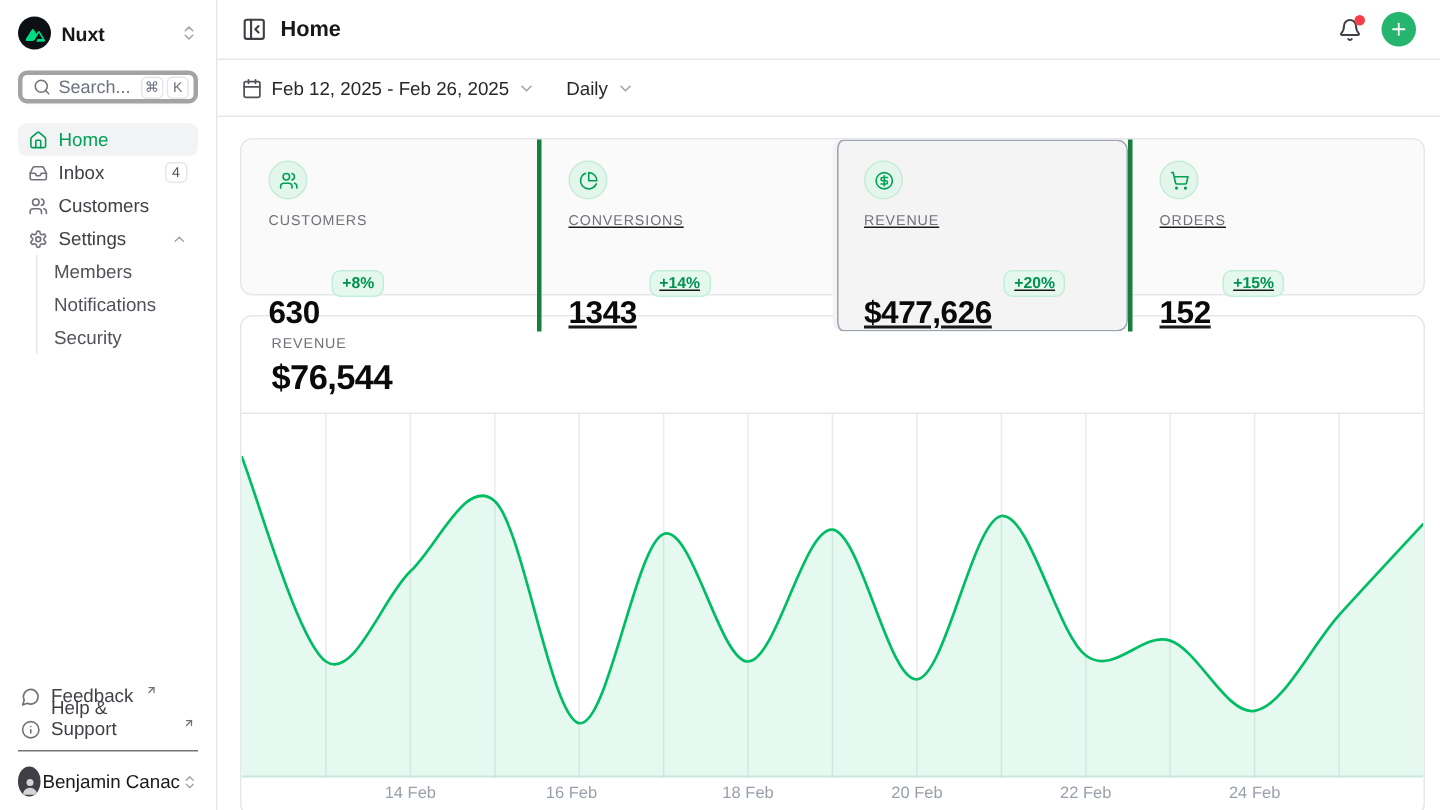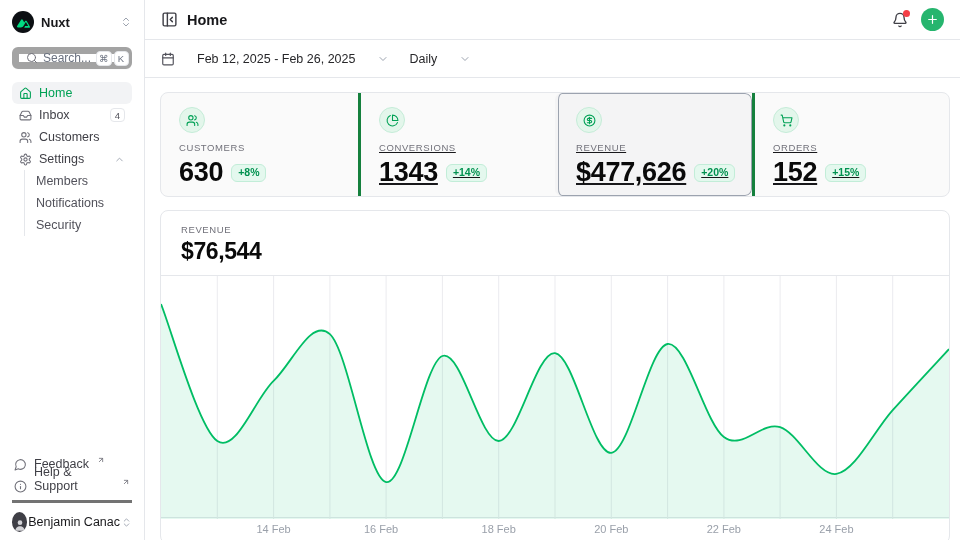--- a/index.html
+++ b/index.html
@@ -19,21 +19,21 @@
     display: flex; flex-direction: column;
     background: #fff;
   }
   .side-top { display:flex; align-items:center; gap:7px; height:24px; }
   .logo-circle { width:22px; height:22px; border-radius:50%; background:#0c0f13; display:flex; align-items:center; justify-content:center; }
   .ws-name { font-weight:700; font-size:13px; color:#18181b; }
   .ml-auto { margin-left:auto; }
   .muted-ic { color:#9ca3af; }
 
   .search-box {
-    margin-top: 13px; height: 22px; border: 7px solid #a3a3a3; border-radius: 6px;
+    margin-top: 13px; height: 22px; border: 3px solid #a3a3a3; border-radius: 6px;
     display: flex; align-items: center; gap: 5px; padding: 0 3px 0 7px;
     color: #6b7280; background: #fff; box-shadow: 0 1px 1px rgba(0,0,0,.02);
   }
   .search-box .ph { font-size: 12px; color:#6b7280; }
   .kbd {
     min-width: 15px; height: 15px; border: 1px solid #e5e7eb; border-radius: 4px;
     font-size: 9.5px; color: #6b7280; display: flex; align-items: center; justify-content: center;
     padding: 0 2px; background: #fff;
   }
   .kbd + .kbd { margin-left: 2px; }
@@ -52,21 +52,21 @@
     height: 14px; line-height: 13px; background: #fff;
   }
   .subnav { margin-left: 12px; border-left: 1px solid #e5e7eb; display:flex; flex-direction:column; }
   .subnav-item { height: 22px; display:flex; align-items:center; padding-left: 11px; color:#52525b; cursor:pointer; }
 
   .side-footer { margin-top: auto; display:flex; flex-direction:column; }
   .foot-item { height: 22px; display:flex; align-items:flex-end; gap:7px; color:#3f3f46; cursor:pointer; padding:0 2px; }
   .foot-item .nico { color:#71717a; }
   .ext { color:#71717a; margin-left:1px; margin-bottom:7px; }
   .user-row {
-    border-top: 3px solid #737373; margin-top: 7px; padding-top: 7px;
+    border-top: 1px solid #737373; margin-top: 7px; padding-top: 7px;
     display:flex; align-items:center; gap:1px; height: 34px; cursor:pointer;
   }
   .avatar { width:20px; height:20px; border-radius:50%; background:#3f3f46; display:flex; align-items:flex-end; justify-content:center; overflow:hidden; }
   .user-name { font-weight:500; font-size:12.5px; color:#18181b; white-space:nowrap; }
 
   
   .main { flex: 1; display: flex; flex-direction: column; min-width: 0; }
   .main-header {
     height: 40px; flex: none; border-bottom: 1px solid #e5e7eb;
     display: flex; align-items: center; gap: 9px; padding: 0 16px;
@@ -78,21 +78,21 @@
   .bell-dot { position:absolute; top:-2px; right:-2px; width:7px; height:7px; border-radius:50%; background:#f43f46; }
   .add-btn {
     width: 23px; height: 23px; border-radius: 50%; background: #26b56e; border:none;
     color: #fff; display:flex; align-items:center; justify-content:center; cursor:pointer;
   }
 
   .toolbar {
     height: 38px; flex:none; border-bottom: 1px solid #e5e7eb;
     display:flex; align-items:center; gap: 20px; padding: 0 16px;
   }
-  .tool-btn { display:flex; align-items:center; gap:22px; cursor:pointer; color:#27272a; font-weight:500; font-size:12.5px; }
+  .tool-btn { display:flex; align-items:center; gap:6px; cursor:pointer; color:#27272a; font-weight:500; font-size:12.5px; }
   .tool-btn .nico { color:#52525b; }
   .chev { color:#9ca3af; }
 
   .content { padding: 14px 10px 0 15px; flex:1; }
 
   
   .stats-row {
     display: grid; grid-template-columns: repeat(4, 1fr);
     background: #fafafa; border: 1px solid #e5e7eb; border-radius: 8px;
     height: 105px;
@@ -103,21 +103,21 @@
     background: #f4f4f5; border-radius: 7px;
     box-shadow: inset 0 0 0 1px #9ca3af; border-left-color: transparent;
   }
   .stat-icon-wrap {
     width: 26px; height: 26px; border-radius: 50%;
     background: #e3f6eb; border: 1px solid #c5ecd8;
     display:flex; align-items:center; justify-content:center; color:#00a155;
   }
   .stat-label { margin-top: 9px; font-size: 9.5px; font-weight: 500; letter-spacing: .6px; color: #71717a; }
   .stat-value-row { margin-top: 4px; display:flex; align-items:center; gap:8px; }
-  .stat-value { font-size: 27px; font-weight: 700; color: #0a0a0a; letter-spacing: -.3px; }
+  .stat-value { font-size: 21px; font-weight: 700; color: #0a0a0a; letter-spacing: -.3px; margin-top: 40px; }
   .delta-badge {
     font-size: 10.5px; font-weight: 600; color: #00914f;
     background: #e4f8ee; border: 1px solid #c2edd8; border-radius: 6px;
     padding: 1.5px 6px; line-height: 13px;
   }
 
   
   .chart-card {
     margin-top: 13px; border: 1px solid #e5e7eb; border-radius: 8px;
     background: #fff; height: 334px; overflow: hidden;

